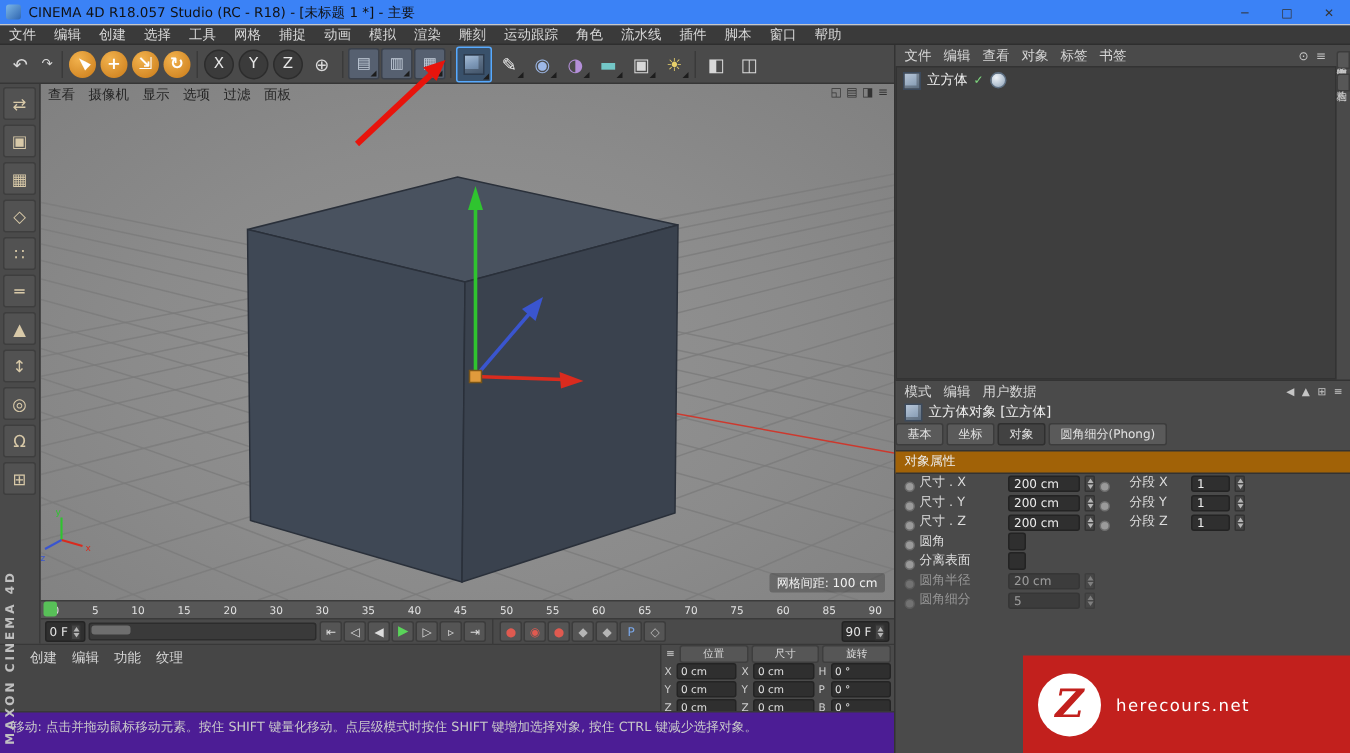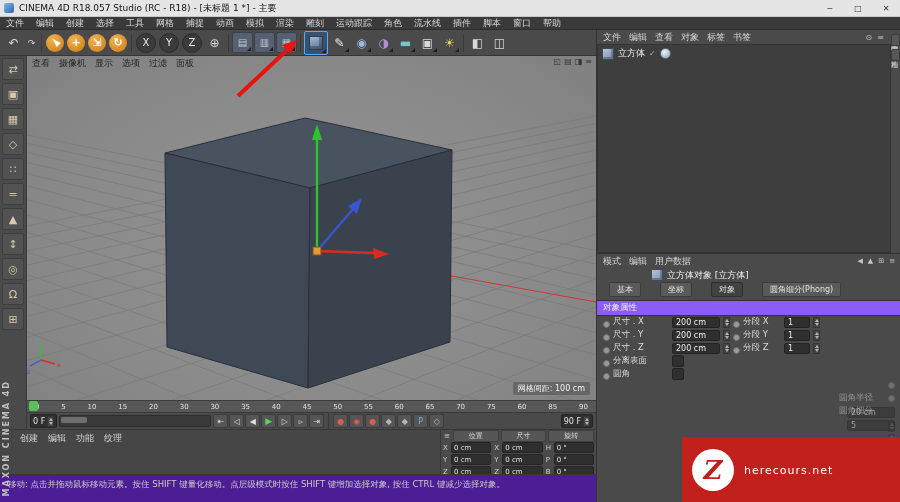--- a/index.html
+++ b/index.html
@@ -1,19 +1,19 @@
 <!DOCTYPE html>
 <html><head>
 <meta charset="utf-8">
 <style>
   html,body{margin:0;padding:0;background:#222;}
   .app{position:relative;width:900px;height:502px;background:#4a4a4a;overflow:hidden;
        font-family:"DejaVu Sans","Liberation Sans",sans-serif;color:#d6d6d6;font-size:9px;}
   
-  .titlebar{position:absolute;left:0;top:0;width:100%;height:17px;background:#e5e5e5;color:#111;
+  .titlebar{position:absolute;left:0;top:0;width:100%;height:17px;background:#3b82f6;color:#111;
             display:flex;align-items:center;padding-left:4px;box-sizing:border-box;font-size:9px;border-bottom:1px solid #c8c8c8;}
   .app-icon{width:10px;height:10px;background:linear-gradient(135deg,#7db7e8,#2f66b0);border-radius:2px;margin-right:5px;flex:none;}
   .wbtns{margin-left:auto;display:flex;height:100%;}
   .wbtn{width:28px;height:100%;display:flex;align-items:center;justify-content:center;font-size:8px;color:#333;}
   
   .menubar{position:absolute;top:17px;left:0;width:100%;height:13px;background:#3a3a3a;display:flex;align-items:center;
            font-size:9px;border-bottom:1px solid #2e2e2e;box-sizing:border-box;}
   .menu-item{padding:0 6px;color:#d8d8d8;}
   
   .toolbar{position:absolute;top:30px;left:0;width:596px;height:26px;background:#4a4a4a;border-bottom:1px solid #363636;
@@ -102,31 +102,31 @@
                  box-shadow:inset -2px -2px 0 rgba(0,0,0,.25);flex:none;}
   .tag-check{color:#7ed87e;font-size:8px;}
   .tag-phong{width:9px;height:9px;border-radius:50%;background:radial-gradient(circle at 35% 30%,#eef3f8,#8fa3b8);border:1px solid #5d6f82;flex:none;}
   .edge-tabs{position:absolute;right:0;top:0;width:9px;display:flex;flex-direction:column;gap:3px;padding-top:4px;}
   .edge-tab{writing-mode:vertical-rl;font-size:7px;color:#c9c9c9;background:#575757;border:1px solid #3c3c3c;
             padding:5px 0;border-radius:2px 0 0 2px;text-align:center;}
   
   .am{position:absolute;left:0;top:223px;width:304px;bottom:0;border-top:1px solid #333;box-sizing:border-box;}
   .am-menu{display:flex;gap:8px;font-size:9px;padding:0 6px;height:14px;align-items:center;box-sizing:border-box;}
   .am-corner{margin-left:auto;display:flex;gap:5px;font-size:7px;color:#c5c5c5;}
-  .am-title{display:flex;gap:4px;font-size:9px;padding:1px 6px;height:13px;box-sizing:border-box;color:#f0f0f0;margin-left:48px;}
-  .am-tabs{display:flex;gap:19px;padding:1px 12px;}
+  .am-title{display:flex;gap:4px;align-items:center;font-size:9px;padding:1px 6px;height:13px;box-sizing:border-box;color:#f0f0f0;}
+  .am-tabs{display:flex;gap:2px;padding:1px 0;}
   .am-tab{background:#5a5a5a;border:1px solid #3c3c3c;border-radius:2px;font-size:8px;padding:1px 7px;color:#e2e2e2;}
   .am-tab.active{background:#424242;border-color:#2f2f2f;}
-  .am-section{background:#8b5cf6;border-top:1px solid #333;border-bottom:1px solid #333;font-size:8.5px;color:#ececec;
+  .am-section{background:#a16207;border-top:1px solid #333;border-bottom:1px solid #333;font-size:8.5px;color:#ececec;
               padding:1px 6px;margin-top:2px;}
   .prow{display:flex;align-items:flex-end;gap:3px;font-size:8.5px;color:#dcdcdc;padding:1px 6px;height:13px;box-sizing:border-box;}
-  .prow.disabled{opacity:.5;flex-direction:column;}
+  .prow.disabled{opacity:.5;}
   .dot{width:5px;height:5px;border-radius:50%;background:#9a9a9a;border:1px solid #6e6e6e;flex:none;}
   .plabel{width:56px;flex:none;}
-  .plabel2{width:38px;flex:none;margin-left:0;}
+  .plabel2{width:38px;flex:none;margin-left:10px;}
   .pfield{width:48px;height:11px;background:#2f2f2f;border:1px solid #232323;border-radius:2px;display:flex;align-items:center;
           padding:0 3px;font-size:8px;color:#ececec;box-sizing:border-box;}
   .pfield.small{width:26px;}
   .checkbox{width:10px;height:10px;background:#2f2f2f;border:1px solid #232323;border-radius:2px;flex:none;}
   
   .watermark{position:absolute;right:0;bottom:0;width:218px;height:65px;background:#c2201d;z-index:60;display:flex;
              align-items:center;padding:0 10px;box-sizing:border-box;gap:10px;}
   .wm-logo{width:42px;height:42px;border-radius:50%;background:#fff;color:#c2201d;display:flex;align-items:center;
            justify-content:center;font-family:"DejaVu Serif","Liberation Serif",serif;font-style:italic;font-weight:bold;font-size:26px;flex:none;}
   .wm-brand{font-size:24px;color:#fff;font-weight:bold;letter-spacing:2px;line-height:26px;}
@@ -533,26 +533,26 @@
         <span class="dot"></span>
         <span class="plabel2">分段 Z</span>
         <span class="pfield small">1</span>
         <span class="pspin">
             <i class="up"></i>
             <i class="down"></i>
           </span>
       </div>
       <div class="prow">
         <span class="dot"></span>
+        <span class="plabel">圆角</span>
+        <span class="checkbox"></span>
+      </div>
+      <div class="prow">
+        <span class="dot"></span>
         <span class="plabel">分离表面</span>
-        <span class="checkbox"></span>
-      </div>
-      <div class="prow">
-        <span class="dot"></span>
-        <span class="plabel">圆角</span>
         <span class="checkbox"></span>
       </div>
       <div class="prow disabled">
         <span class="dot"></span>
         <span class="plabel">圆角半径</span>
         <span class="pfield">20 cm</span>
         <span class="pspin">
             <i class="up"></i>
             <i class="down"></i>
           </span>

